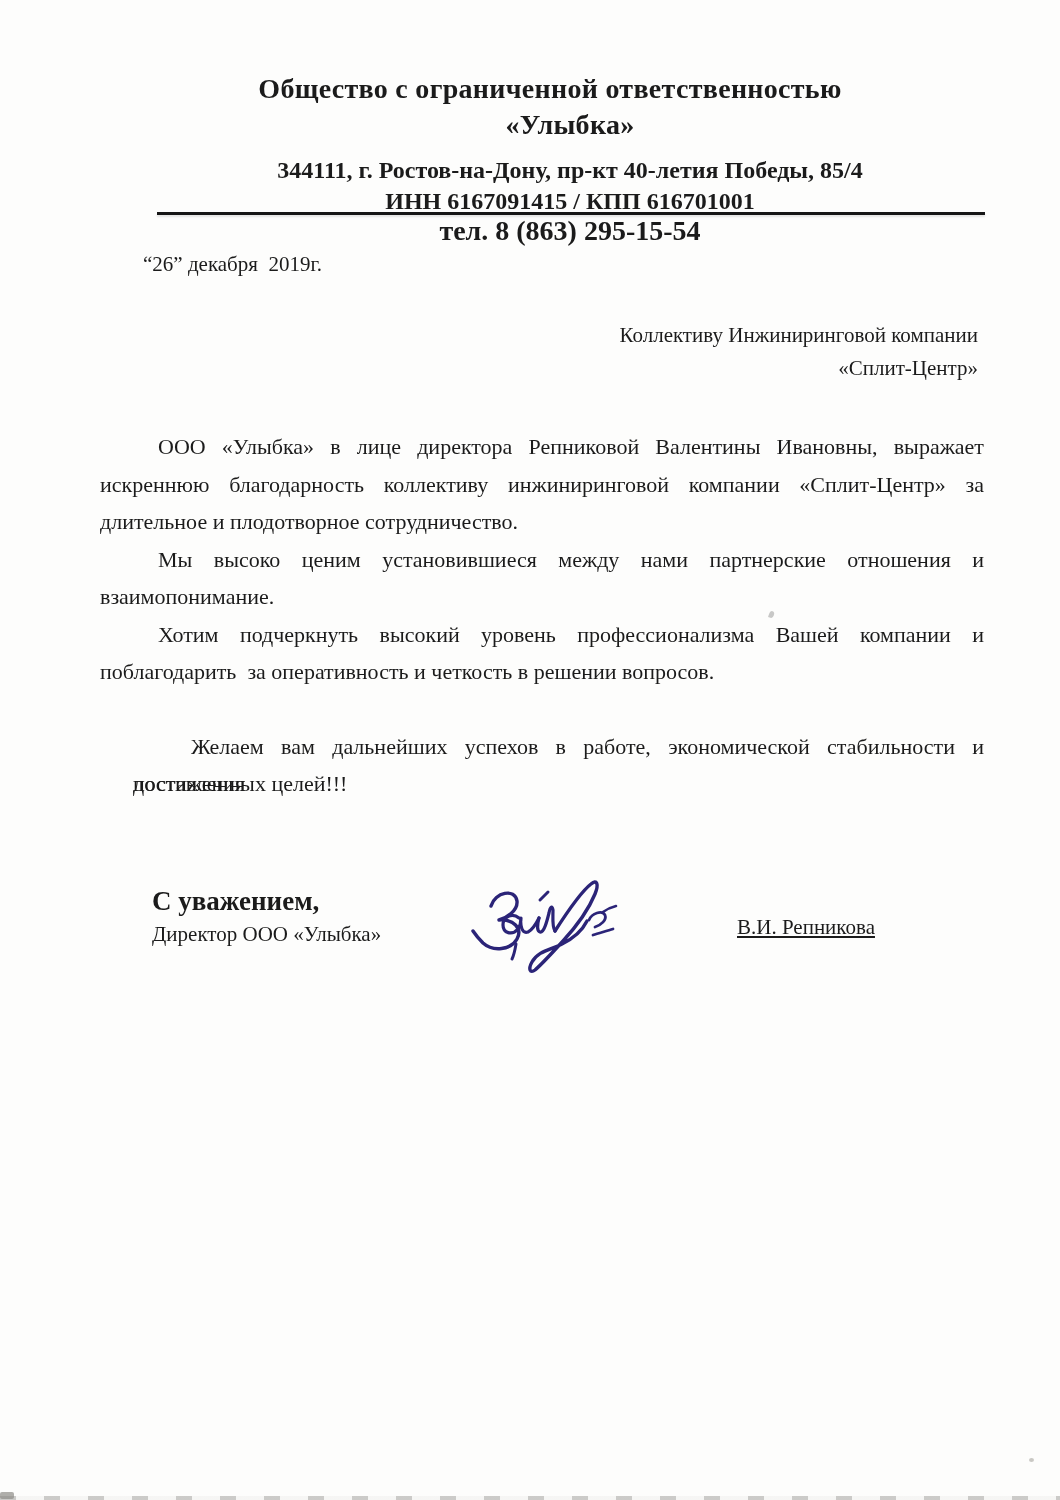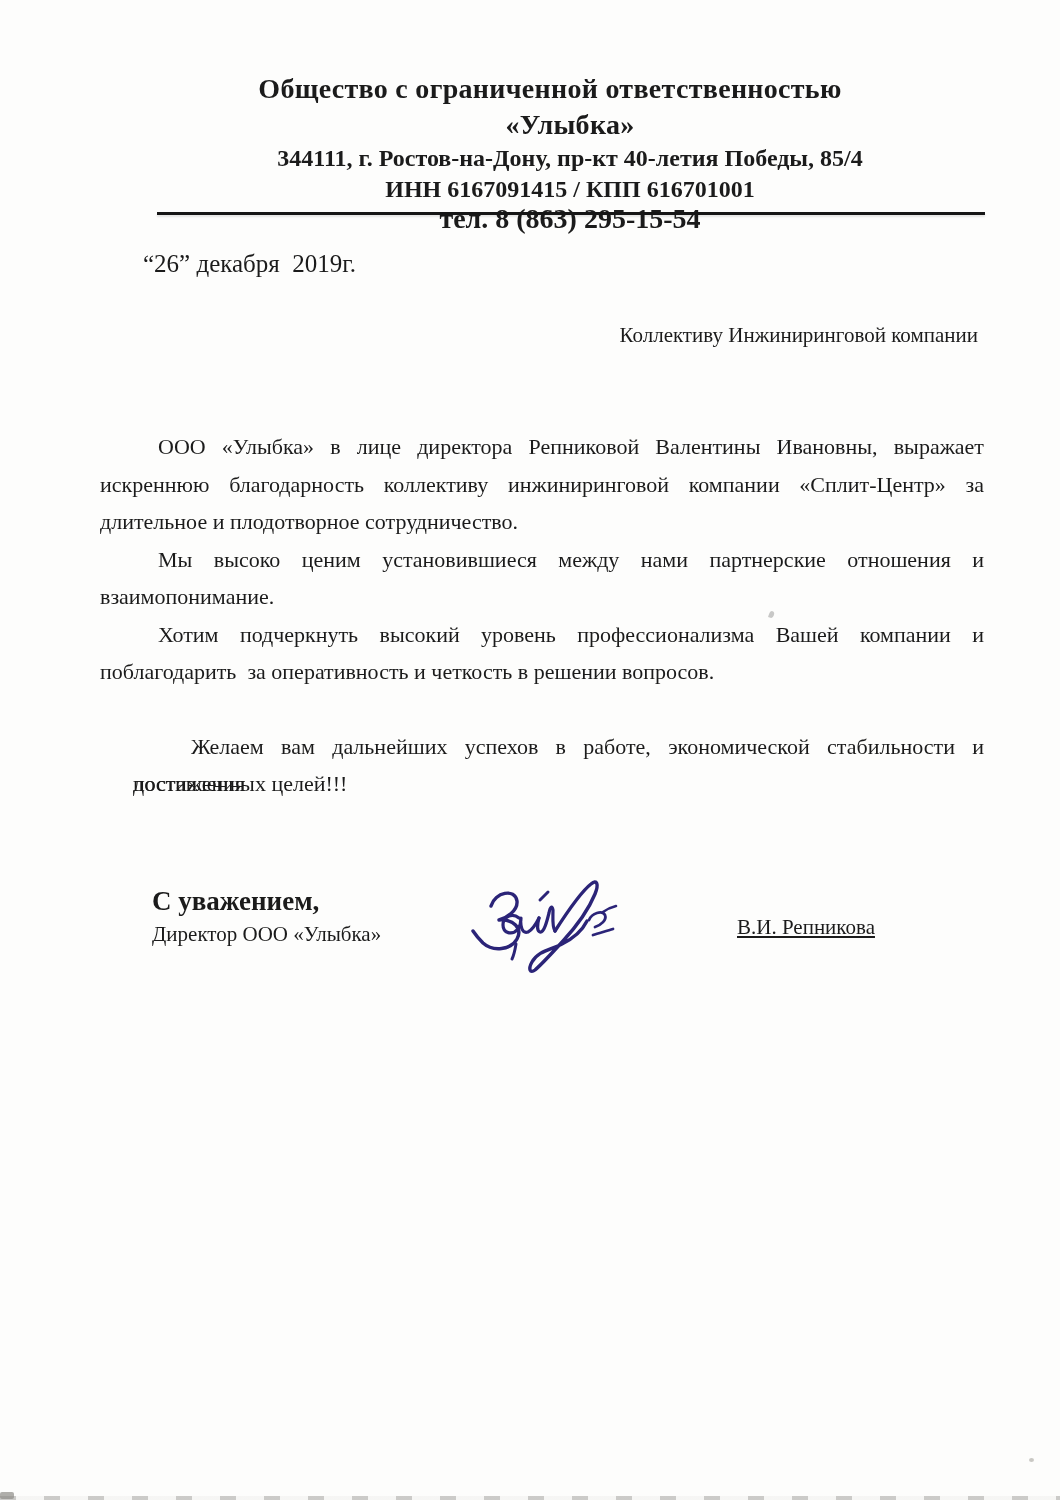--- a/index.html
+++ b/index.html
@@ -34,21 +34,21 @@
     letter-spacing: 0.3px;
   }
   .lh-org-name {
     font-size: 28px;
     line-height: 37px;
     letter-spacing: 0.3px;
   }
   .lh-address {
     font-size: 24px;
     line-height: 31px;
-    margin-top: 0;
+    margin-top: 12px;
   }
   .lh-tax {
     font-size: 24px;
     line-height: 30px;
   }
   .lh-phone {
     font-size: 28px;
     line-height: 29px;
   }
   .lh-rule {
@@ -59,21 +59,21 @@
     height: 3px;
     background: var(--rule, #161616);
     box-shadow: 0 2px 2px rgba(0,0,0,0.10);
   }
 
   
   .date-line {
     position: absolute;
     top: 251px;
     left: 143px;
-    font-size: 25px;
+    font-size: 21px;
     line-height: 26px;
   }
   .recipient {
     position: absolute;
     top: 319px;
     right: 82px;
     text-align: right;
     font-size: 21px;
     line-height: 33px;
     margin-left: 45px;
@@ -187,20 +187,21 @@
     <div class="lh-address">344111, г. Ростов-на-Дону, пр-кт 40-летия Победы, 85/4</div>
     <div class="lh-tax">ИНН 6167091415 / КПП 616701001</div>
     <div class="lh-phone">тел. 8 (863) 295-15-54</div>
   </div>
   <div class="lh-rule"></div>
 
   <div class="date-line">“26” декабря&nbsp; 2019г.</div>
 
   <div class="recipient">
     <div>Коллективу Инжиниринговой компании</div>
+    <div>«Сплит-Центр»</div>
   </div>
 
   <div class="body-text">
     <div>
       <div class="ln jl indent">ООО «Улыбка» в лице директора Репниковой Валентины Ивановны, выражает</div>
       <div class="ln jl">искреннюю благодарность коллективу инжиниринговой компании «Сплит-Центр» за</div>
       <div class="ln ll">длительное и плодотворное сотрудничество.</div>
     </div>
     <div>
       <div class="ln jl indent">Мы высоко ценим установившиеся между нами партнерские отношения и</div>

